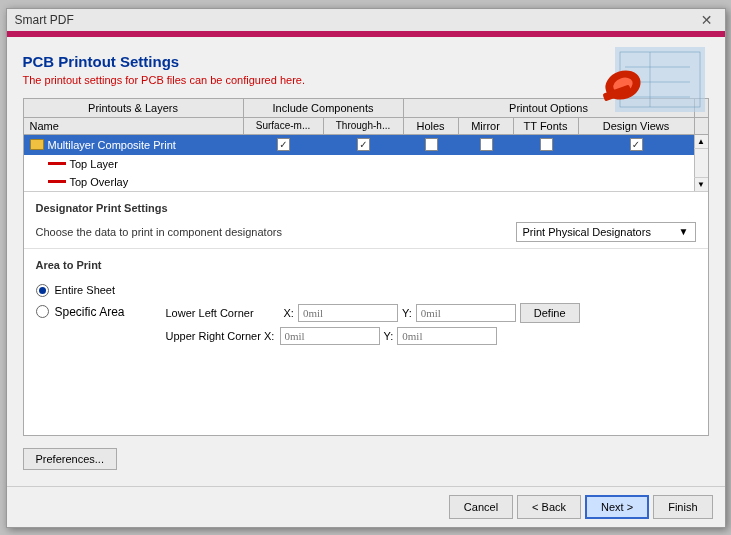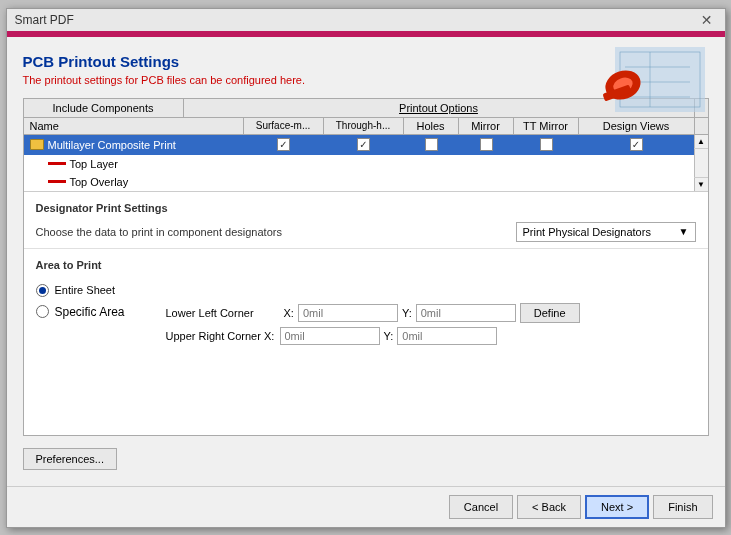--- a/index.html
+++ b/index.html
@@ -95,21 +95,20 @@
       padding: 3px 6px;
       border-right: 1px solid #aaa;
       text-align: center;
       font-weight: normal;
     }
     .th-options {
       flex: 1;
       padding: 3px 6px;
       text-align: center;
       font-weight: normal;
-      text-decoration: underline;
     }
     .table-subheader-row {
       display: flex;
       background: #e8e8e8;
       border-bottom: 1px solid #aaa;
       font-size: 11px;
     }
     .tsh-name {
       width: 220px;
       padding: 2px 6px;
@@ -299,20 +298,21 @@
       border-radius: 50%;
       background: #003399;
     }
     .coord-input {
       border: 1px solid #aaa;
       padding: 2px 4px;
       font-size: 11px;
       width: 100px;
       background: white;
       color: #aaa;
+      font-family: Liberation Serif, serif;
     }
     .define-btn {
       background: #e8e8e8;
       border: 1px solid #aaa;
       padding: 3px 10px;
       font-size: 11px;
       cursor: pointer;
       min-width: 60px;
     }
     
@@ -387,32 +387,33 @@
     <div class="header-section">
       <div class="page-title">PCB Printout Settings</div>
       <div class="page-subtitle">The printout settings for PCB files can be configured here.</div>
     </div>
 
     <div class="main-panel">
 
       <div class="table-section">
 
         <div class="table-header-row">
+          <div class="th-printouts">Printouts &amp; Layers</div>
           <div class="th-include">Include Components</div>
           <div class="th-options">Printout Options</div>
           <div style="width:14px; background:#e8e8e8; border-left:1px solid #aaa;"></div>
         </div>
 
         <div class="table-subheader-row">
           <div class="tsh-name">Name</div>
           <div class="tsh-surface">Surface-m...</div>
           <div class="tsh-through">Through-h...</div>
           <div class="tsh-holes">Holes</div>
           <div class="tsh-mirror">Mirror</div>
-          <div class="tsh-ttfonts">TT Mirror</div>
+          <div class="tsh-ttfonts">TT Fonts</div>
           <div class="tsh-designviews">Design Views</div>
           <div style="width:14px; background:#e8e8e8; border-left:1px solid #aaa;"></div>
         </div>
 
         <div style="display:flex;">
           <div style="flex:1; overflow:hidden;">
 
             <div class="table-row-selected">
               <div class="tr-name">
                 <span style="display:inline-block;width:14px;height:11px;background:#f0c040;border:1px solid #a08020;border-radius:1px;vertical-align:middle;flex-shrink:0;"></span>

